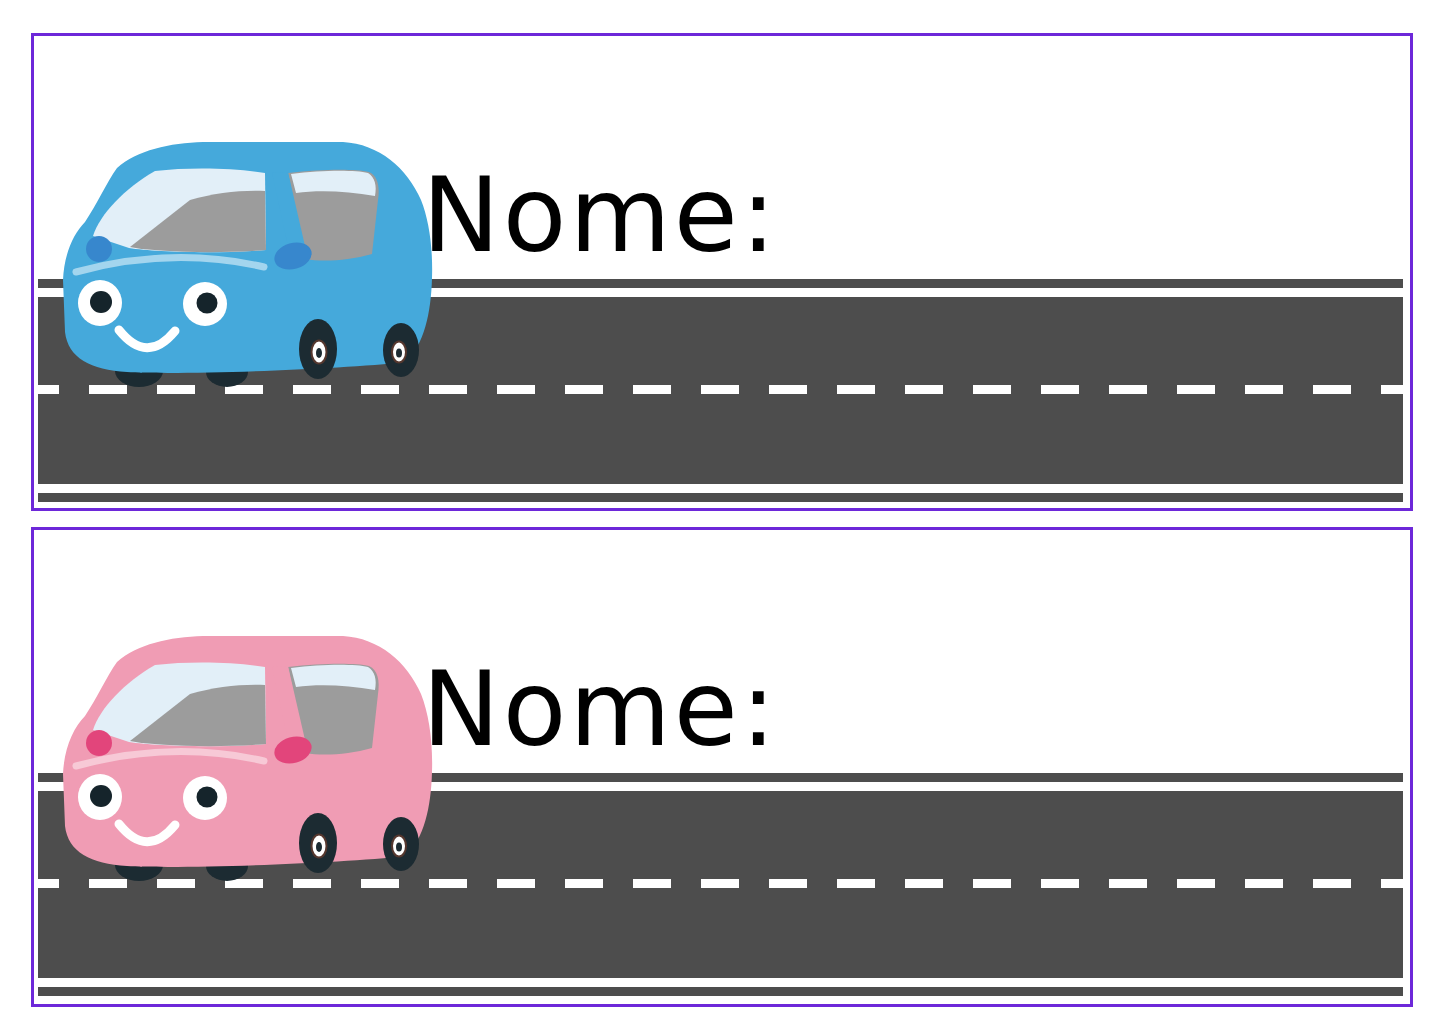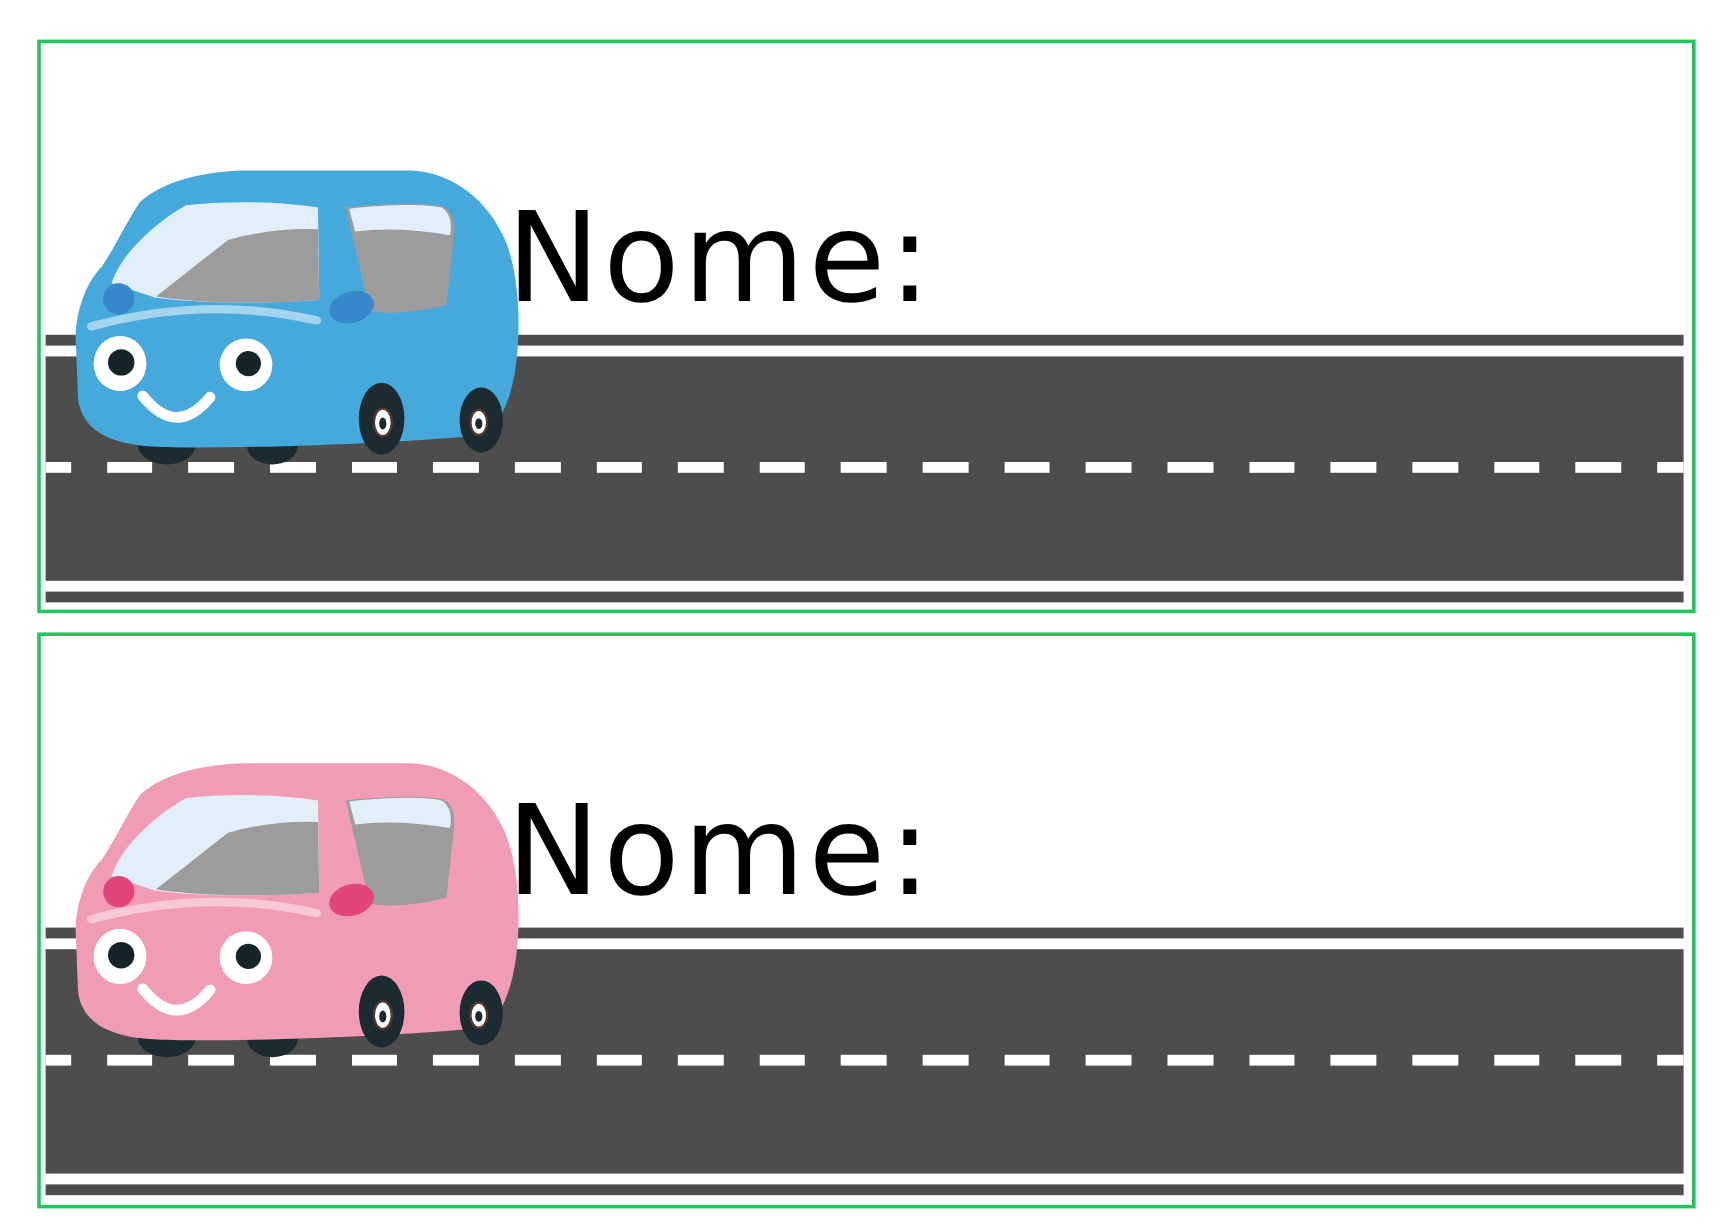--- a/index.html
+++ b/index.html
@@ -2,21 +2,21 @@
 <html><head>
 <meta charset="utf-8">
 <style>
   html,body{margin:0;padding:0;background:#ffffff;}
   body{
     width:1445px;height:1022px;position:relative;overflow:hidden;
     font-family:"DejaVu Sans","Liberation Sans",sans-serif;
   }
   .card{
     position:absolute;left:31px;width:1382px;height:478px;
-    border:3px solid #22c55e;background:#ffffff;box-sizing:border-box;
+    border:3px solid #6d28d9;background:#ffffff;box-sizing:border-box;
   }
   #card-1{top:33px;}
   #card-2{top:527px;height:480px;}
 
   
   .road{position:absolute;left:4px;right:7px;top:243px;height:223px;}
   .road-edge{position:absolute;left:0;right:0;height:9px;background:#4d4d4d;}
   .road-edge.top{top:0;}
   .road-edge.bottom{bottom:0;}
   .road-body{position:absolute;left:0;right:0;top:18px;height:187px;background:#4d4d4d;}

